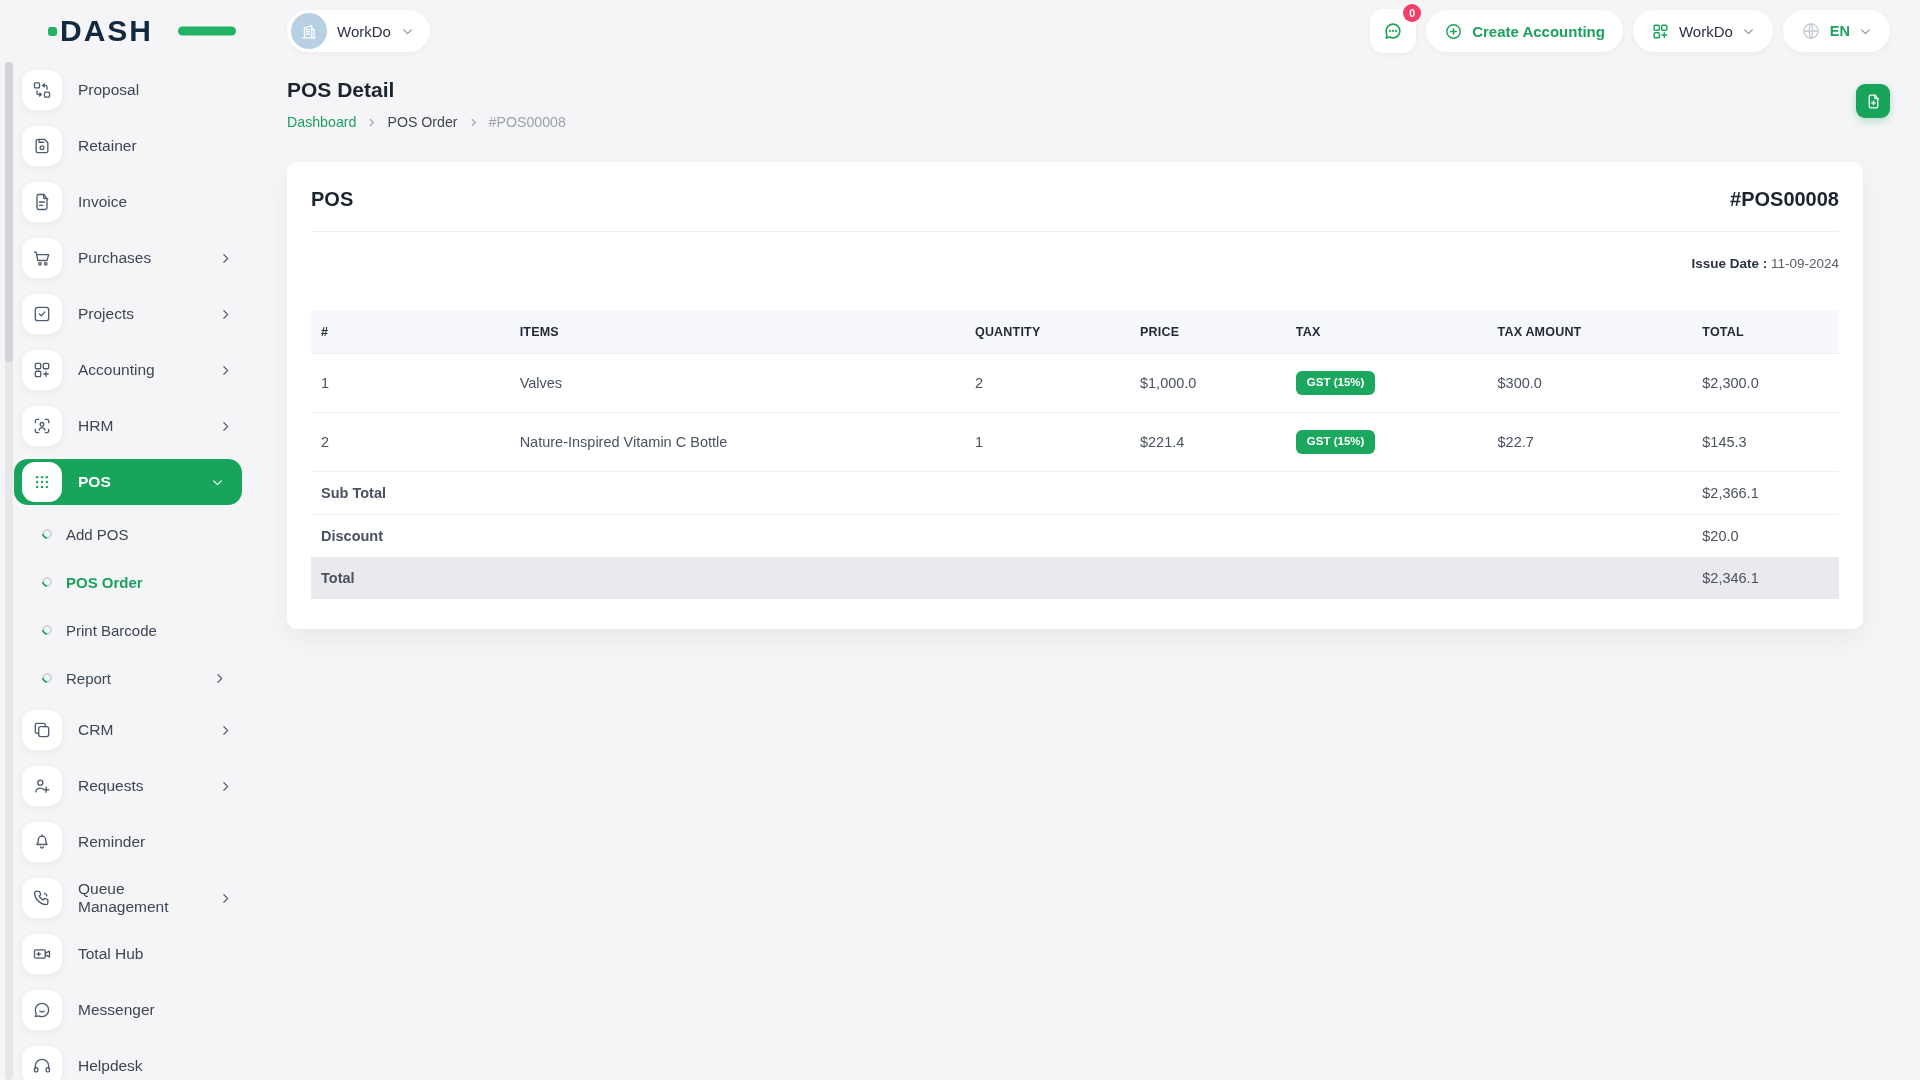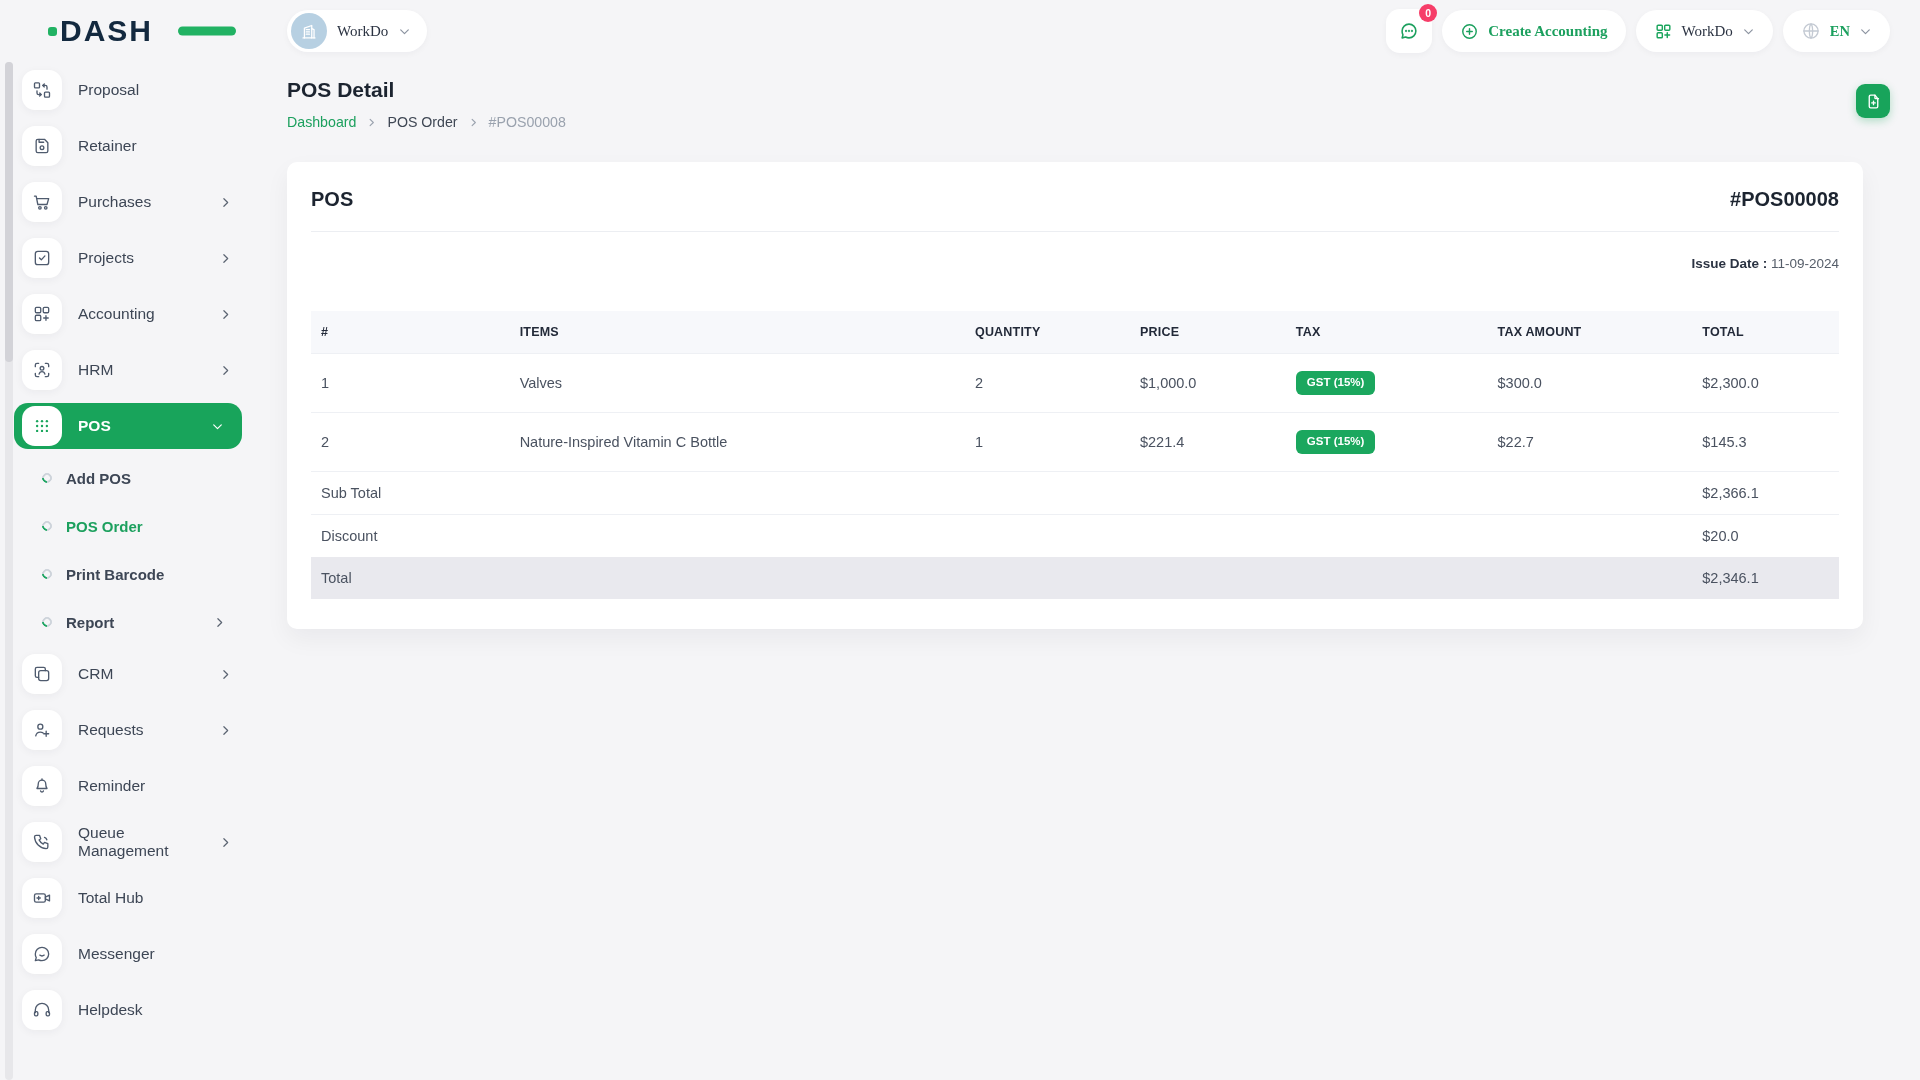--- a/index.html
+++ b/index.html
@@ -24,28 +24,28 @@
   .nav-item{display:flex;align-items:center;gap:16px;height:56px;cursor:pointer;color:#3d4655;text-decoration:none}
   .nav-item .ibox{width:40px;height:40px;border-radius:13px;background:#ffffff;display:grid;place-items:center;color:#4f5b6e;box-shadow:0 2px 8px rgba(30,35,50,.05);flex:none}
   .nav-item .nlabel{font-size:15.5px;font-weight:500}
   .chev{margin-left:auto;margin-right:26px;color:#5b6472;display:flex}
   .nav-item.active{background:#18a45b;border-radius:14px;height:46px;margin:5px 16px 5px -8px;padding-left:8px;color:#fff}
   .nav-item.active .ibox{color:#18a45b;box-shadow:none}
   .nav-item.active .nlabel{font-weight:700}
   .nav-item.active .chev{color:#fff;margin-right:18px}
   .sub-item{display:flex;align-items:center;gap:14px;height:48px;margin-left:20px;cursor:pointer;color:#3d4655;text-decoration:none}
   .sub-item .bullet{width:10px;height:10px;border-radius:50%;border:2px solid #cdd3da;border-left-color:#1fa563;transform:rotate(-45deg);flex:none}
-  .sub-item .nlabel{font-size:15px;font-weight:700}
+  .sub-item .nlabel{font-size:15px;font-weight:400}
   .sub-item.current .nlabel{color:#1ca05e;font-weight:600}
   .sub-item .chev{margin-right:32px}
 
   
   .main{flex:1;padding:8px 30px 0 29px;display:flex;flex-direction:column;min-width:0}
   .topbar{display:flex;align-items:center;justify-content:space-between;height:46px}
-  .pill{display:inline-flex;align-items:center;gap:9px;background:#fff;border:none;border-radius:24px;height:42px;padding:0 18px;font-size:15px;cursor:pointer;box-shadow:0 2px 6px rgba(20,25,40,.04);font-family:Liberation Serif, serif}
+  .pill{display:inline-flex;align-items:center;gap:9px;background:#fff;border:none;border-radius:24px;height:42px;padding:0 18px;font-size:15px;cursor:pointer;box-shadow:0 2px 6px rgba(20,25,40,.04);font-family:Liberation Sans, sans-serif}
   .ws-pill{padding:3px 16px 3px 4px;gap:10px}
   .ws-avatar{width:36px;height:36px;border-radius:50%;background:#b7d0e2;display:grid;place-items:center;flex:none}
   .ws-name{color:#2b3342;font-weight:500}
   .tb-right{display:flex;align-items:center;gap:10px}
   .icon-btn{position:relative;width:46px;height:44px;border:none;border-radius:14px;background:#fff;display:grid;place-items:center;cursor:pointer;box-shadow:0 2px 6px rgba(20,25,40,.04);color:#1ca05e}
   .nbadge{position:absolute;top:-5px;right:-5px;min-width:18px;height:18px;border-radius:9px;background:#f63d68;color:#fff;font-size:10.5px;font-weight:700;display:grid;place-items:center;padding:0 4px}
   .create-pill{color:#1ca05e;font-weight:600}
   .app-pill .app-name{color:#2b3342;font-weight:500}
   .pill .dd-chev{color:#8b93a0;display:flex}
   .lang-pill .globe{color:#c4cad3;display:flex}
@@ -67,21 +67,21 @@
   .pos-number{font-size:20px;font-weight:700;color:#1c2430}
   .card-divider{border:none;border-top:1px solid #eceef2;margin-top:20px}
   .issue-row{text-align:right;margin-top:24px;font-size:13.5px;color:#555d69}
   .issue-row .ilabel{font-weight:700;color:#2b3342}
 
   table.items{width:100%;border-collapse:collapse;margin-top:40px}
   table.items th{background:#f7f8fb;text-align:left;font-size:12.5px;font-weight:700;color:#232a39;padding:14px 10px;letter-spacing:.2px}
   table.items td{padding:17px 10px;font-size:14.5px;color:#4a5260;border-top:1px solid #eef0f4}
   .badge{display:inline-block;background:#1ba75e;color:#fff;font-size:11.5px;font-weight:700;padding:5px 11px;border-radius:6px;line-height:1.2}
   tr.sum td{padding:13px 10px}
-  td.sum-label{font-size:15px;font-weight:400;color:#242b3a}
+  td.sum-label{font-size:15px;font-weight:700;color:#242b3a}
   tr.total td{background:#e9e9ee;border-top:none}
   svg{display:block}
 </style>
 </head>
 <body>
 
 <div class="app">
 
   <aside class="sidebar">
     <div class="sb-scroll">
@@ -114,20 +114,30 @@
         <span class="ibox">
           <svg width="20" height="20" viewBox="0 0 24 24" fill="none" stroke="currentColor" stroke-width="1.6" stroke-linecap="round" stroke-linejoin="round">
               <path d="M7 4h8l4 4v10a2 2 0 0 1-2 2H7a2 2 0 0 1-2-2V6a2 2 0 0 1 2-2z"></path>
               <circle cx="12" cy="14" r="2.2"></circle>
               <path d="M8.5 4v3.5H14"></path>
             </svg>
         </span>
         <span class="nlabel">Retainer</span>
       </a>
 
+      <a class="nav-item">
+        <span class="ibox">
+          <svg width="20" height="20" viewBox="0 0 24 24" fill="none" stroke="currentColor" stroke-width="1.6" stroke-linecap="round" stroke-linejoin="round">
+              <path d="M14 3v4a1 1 0 0 0 1 1h4"></path>
+              <path d="M14 3H8a2 2 0 0 0-2 2v14a2 2 0 0 0 2 2h8a2 2 0 0 0 2-2V8z"></path>
+              <path d="M9 12h6M9 16h4"></path>
+            </svg>
+        </span>
+        <span class="nlabel">Invoice</span>
+      </a>
 
       <a class="nav-item">
         <span class="ibox">
           <svg width="20" height="20" viewBox="0 0 24 24" fill="none" stroke="currentColor" stroke-width="1.6" stroke-linecap="round" stroke-linejoin="round">
               <circle cx="9.5" cy="19" r="1.5"></circle>
               <circle cx="16.5" cy="19" r="1.5"></circle>
               <path d="M3 5h2l2 10h11l2-7H6"></path>
             </svg>
         </span>
         <span class="nlabel">Purchases</span>

